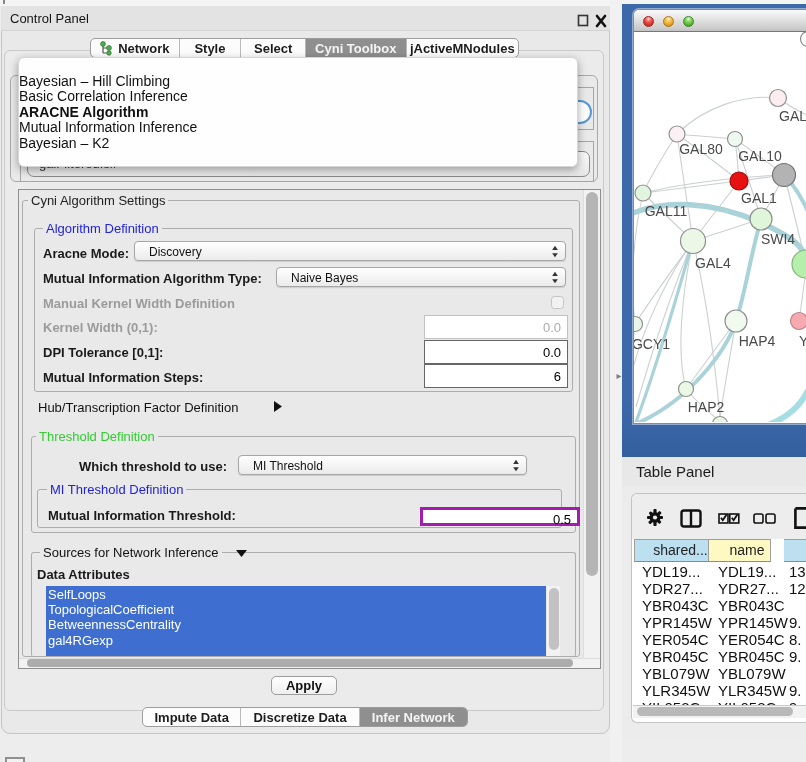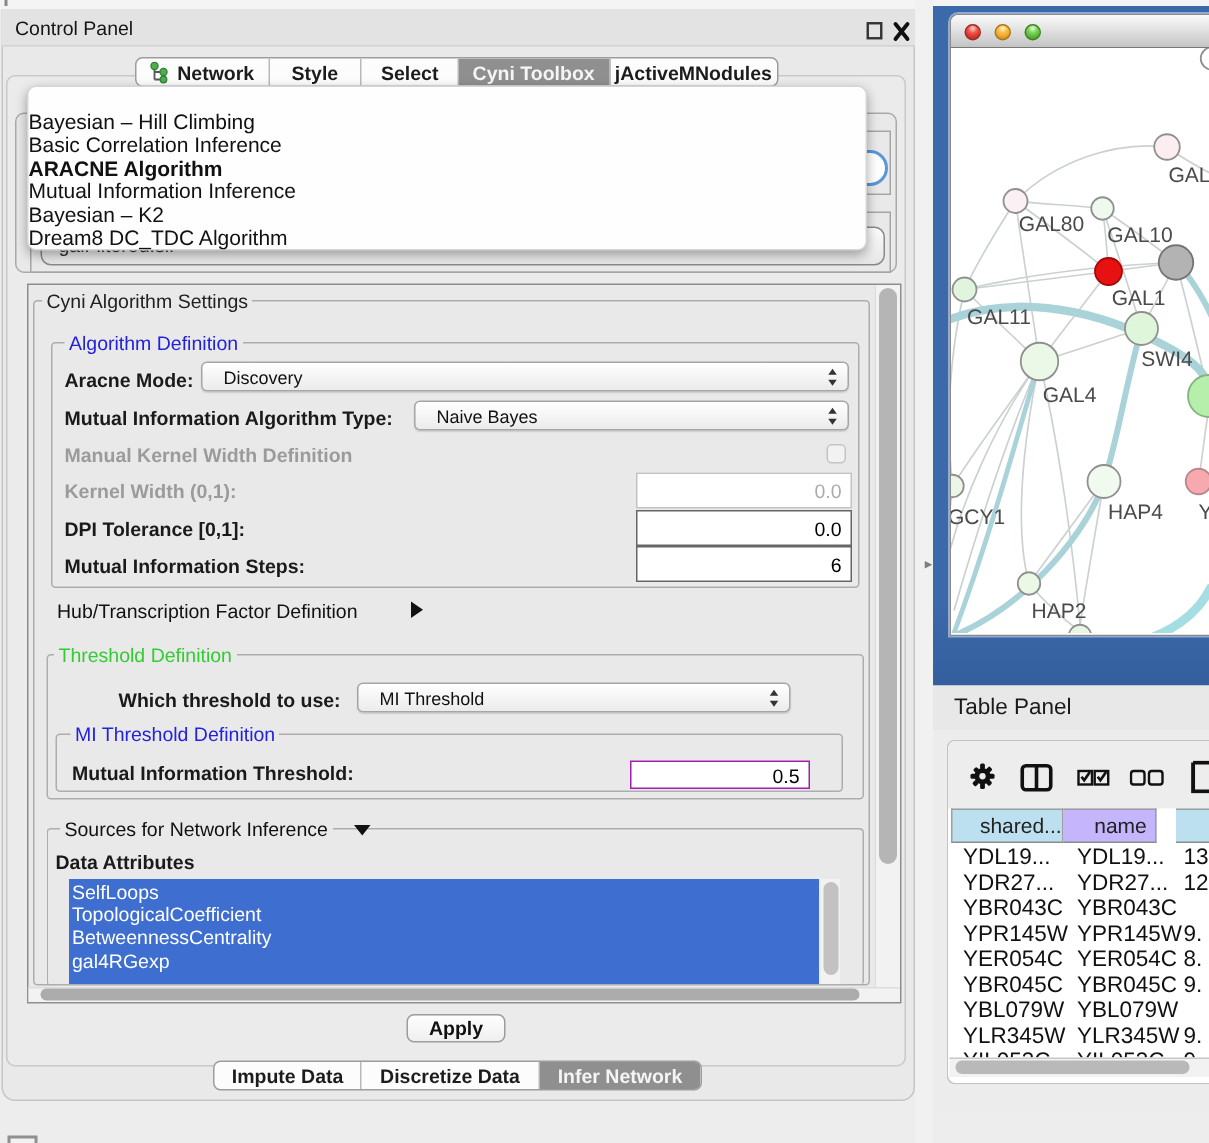--- a/index.html
+++ b/index.html
@@ -144,21 +144,21 @@
   <svg class="arr" viewBox="0 0 9 16">
       <path d="M4.5 1 L8 6 L1 6 Z" fill="#333"></path>
       <path d="M4.5 15 L1 10 L8 10 Z" fill="#333"></path>
     </svg>
 </div>
 
 <div class="abs group" style="left:37px;top:489px;width:525px;height:39px;">
   <span class="legend" style="left:9px;color:#2222DD;">MI Threshold Definition</span>
 </div>
 <div class="abs blab" style="left:48px;top:508px;">Mutual Information Threshold:</div>
-<div class="abs tfield" style="left:420px;top:507px;width:120px;height:19px;border:1px solid #a21caf;color:#000;padding-top:2px;">0.5</div>
+<div class="abs tfield" style="left:420px;top:507px;width:160px;height:19px;border:3px solid #a21caf;color:#000;padding-top:2px;">0.5</div>
 
 <div class="abs group" style="left:31px;top:552px;width:545px;height:105px;border-bottom:none;">
   <span class="legend" style="left:8px;color:#111;">Sources for Network Inference</span>
 </div>
 <svg class="abs" style="left:235px;top:548px;width:13px;height:10px;z-index:5;" viewBox="0 0 13 10">
     <path d="M1 2 L12 2 L6.5 9 Z" fill="#111"></path>
   </svg>
 <div class="abs blab" style="left:37px;top:567px;">Data Attributes</div>
 <div class="abs" style="left:46px;top:586px;width:500px;height:70px;background:#3E6ECF;overflow:hidden;">
   <div style="color:#FFF;font-size:13px;padding-left:2px;line-height:15.2px;padding-top:1px;">SelfLoops<br>TopologicalCoefficient<br>BetweennessCentrality<br>gal4RGexp</div>
@@ -170,21 +170,20 @@
 <div class="abs sbthumb" style="left:586px;top:192px;width:12px;height:384px;"></div>
 <div class="abs sbtrack" style="left:19px;top:658px;width:581px;height:10px;border-top:1px solid #DDD;"></div>
 <div class="abs sbthumb" style="left:27px;top:659px;width:546px;height:8px;background:#ACACAC;"></div>
 
 <div class="abs" id="popup">
   <div class="it" style="top:15px;">Bayesian – Hill Climbing</div>
   <div class="it" style="top:30px;">Basic Correlation Inference</div>
   <div class="it" style="top:46px;font-weight:bold;">ARACNE Algorithm</div>
   <div class="it" style="top:61px;">Mutual Information Inference</div>
   <div class="it" style="top:77px;">Bayesian – K2</div>
-  <div class="it" style="top:92px;">Dream8 DC_TDC Algorithm</div>
 </div>
 
 <div class="abs" id="applybtn">Apply</div>
 <div class="abs tabbar" id="bottabs">
   <div class="seg" style="width:99px;">Impute Data</div>
   <div class="seg" style="width:119px;">Discretize Data</div>
   <div class="seg sel" style="width:108px;">Infer Network</div>
 </div>
 
 <div class="abs" id="divider"></div>
@@ -303,21 +302,21 @@
 </svg>
 <svg class="abs" style="left:753px;top:512px;width:23px;height:13px;" viewBox="0 0 23 13">
   <rect x="1" y="2" width="9" height="9" rx="1.8" fill="none" stroke="#111" stroke-width="1.6"></rect>
   <rect x="13" y="2" width="9" height="9" rx="1.8" fill="none" stroke="#111" stroke-width="1.6"></rect>
 </svg>
 <svg class="abs" style="left:794px;top:507px;width:12px;height:22px;" viewBox="0 0 12 22">
   <path d="M1.4 1.4 L12 1.4 M1.4 1.4 L1.4 20.6 L12 20.6" fill="none" stroke="#111" stroke-width="2.6"></path>
 </svg>
 
 <div class="abs hcell" style="left:634px;width:75px;background:#BCE0EF;border-left:1px solid #9E9E9E;padding-left:18px;">shared...</div>
-<div class="abs hcell" style="left:709px;width:62px;background:#c4b5fd;padding-left:15px;">name</div>
+<div class="abs hcell" style="left:709px;width:62px;background:#fef9c3;padding-left:15px;">name</div>
 <div class="abs hcell" style="left:784px;width:22px;background:#BCE0EF;border-right:none;">&nbsp;</div>
 
 <div class="abs" style="left:634px;top:562px;width:172px;height:143px;overflow:hidden;background:#FFF;">
   <div class="trow" style="left:8px;top:1px;">YDL19...</div>
     <div class="trow" style="left:84px;top:1px;">YDL19...</div>
     <div class="trow" style="left:155px;top:1px;">13...</div>
   <div class="trow" style="left:8px;top:18px;">YDR27...</div>
     <div class="trow" style="left:84px;top:18px;">YDR27...</div>
     <div class="trow" style="left:155px;top:18px;">12...</div>
   <div class="trow" style="left:8px;top:35px;">YBR043C</div>

